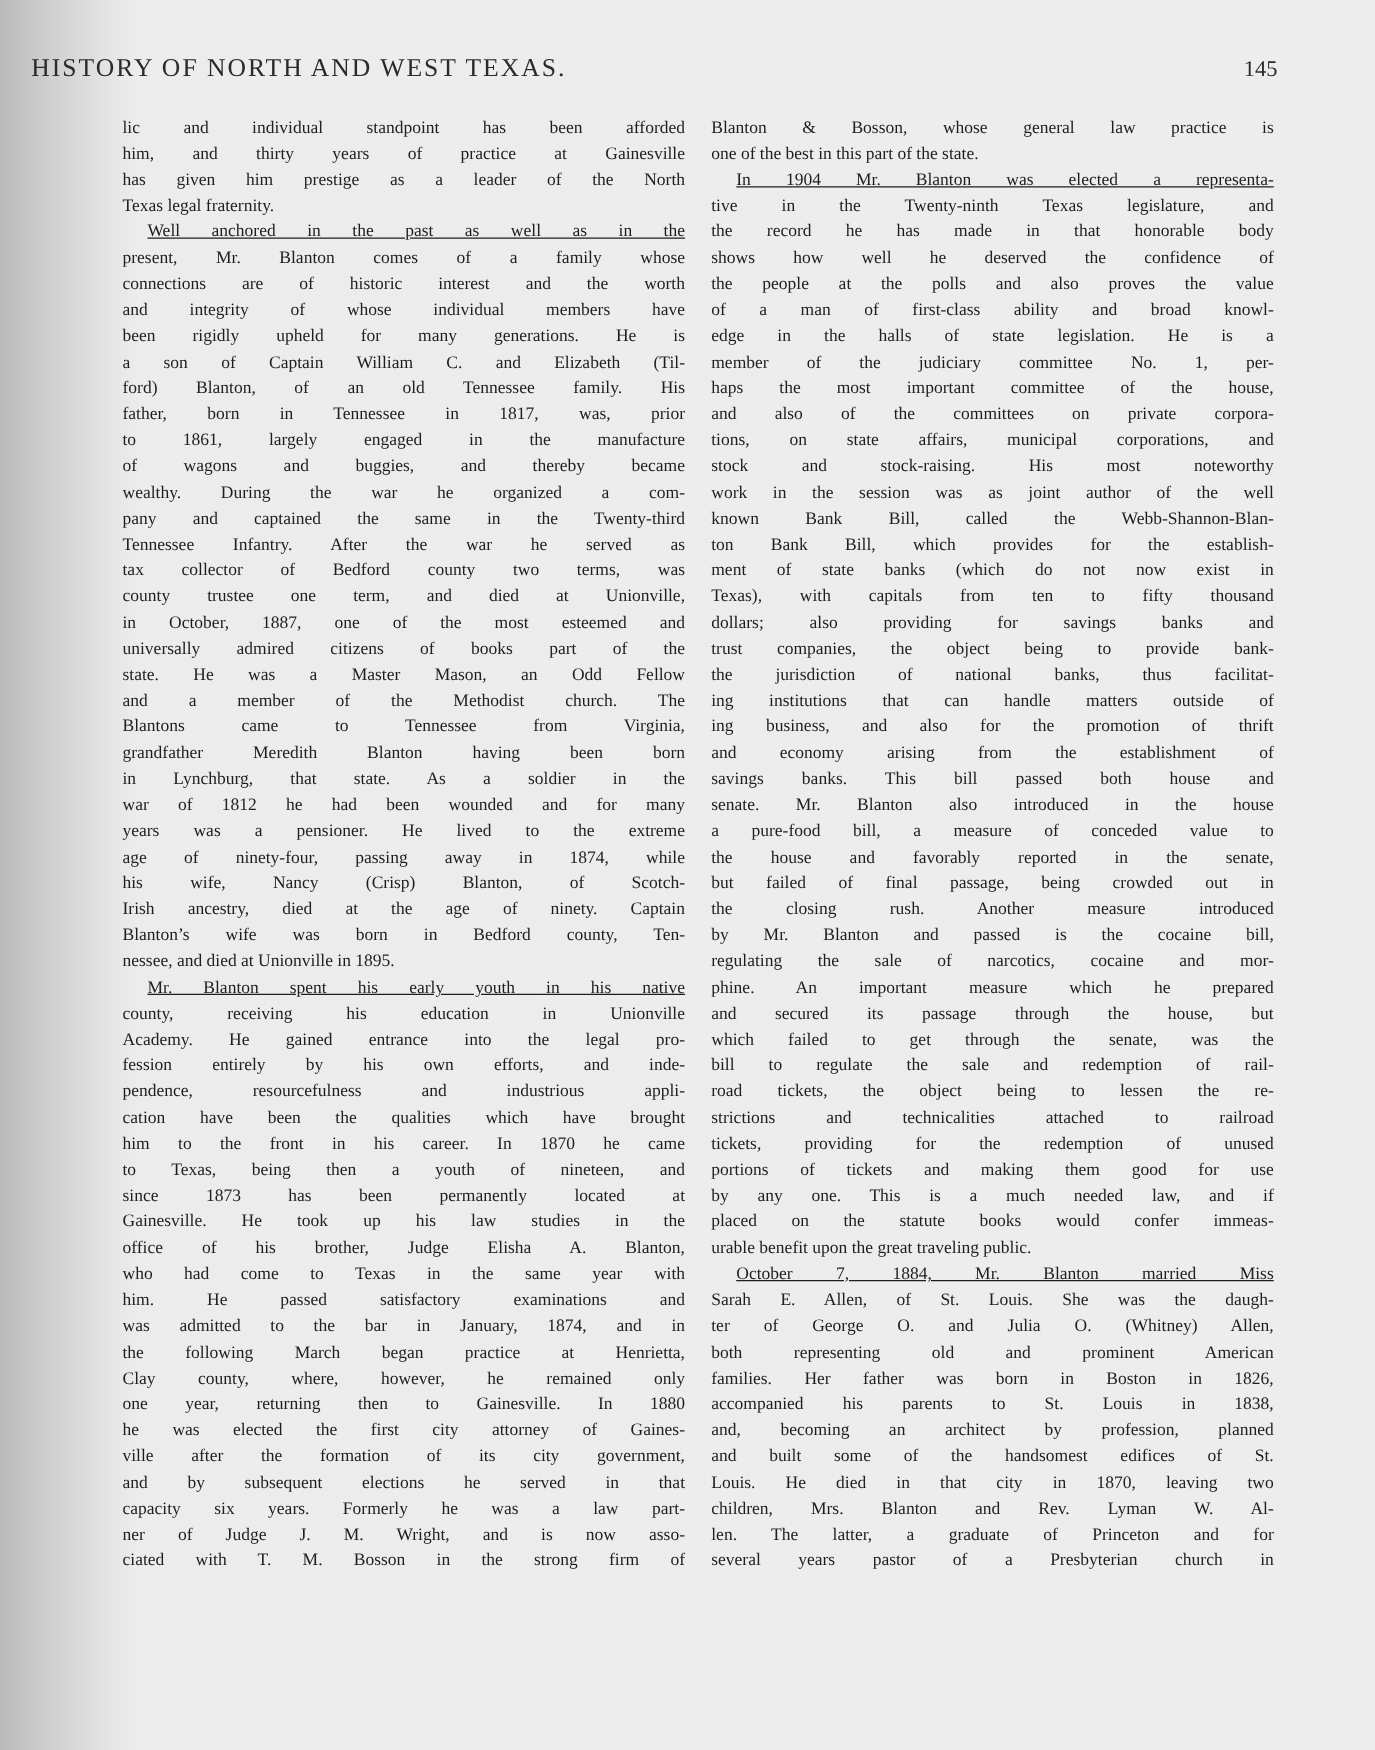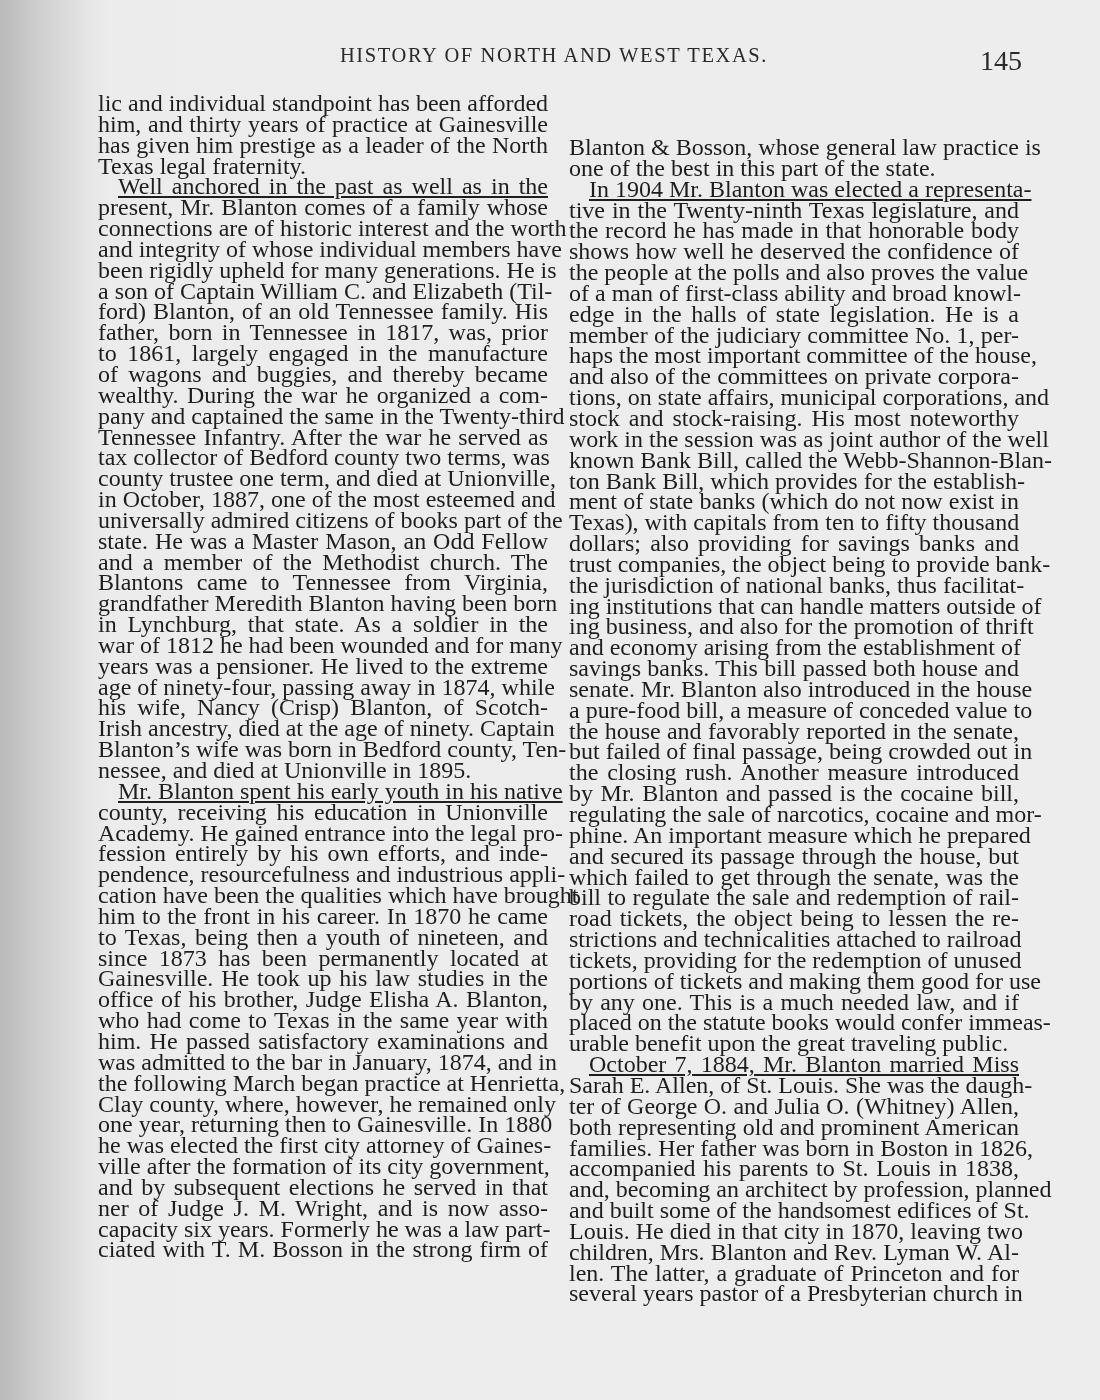--- a/index.html
+++ b/index.html
@@ -27,45 +27,44 @@
     top: 44px;
     left: 0;
     width: 1100px;
     height: 30px;
   }
   .running-title {
     position: absolute;
     left: 0;
     width: 1100px;
     top: 0;
-    text-align: center;
     font-size: 20.5px;
     letter-spacing: 1.6px;
     color: #2a2a2a;
-    padding-left: 8px;
+    padding-left: 25px;
     box-sizing: border-box;
   }
   .page-number {
     position: absolute;
     right: 78px;
     top: 1px;
-    font-size: 28px;
+    font-size: 18px;
     color: #2a2a2a;
   }
   .column {
     position: absolute;
     top: 93px;
     width: 450px;
-    font-size: 24px;
+    font-size: 14px;
     line-height: 20.85px;
     text-align: justify;
     hyphens: manual;
   }
   .col-left { left: 98px; width: 450px; }
-  .col-right { left: 569px; width: 450px; margin-top: 44px; }
+  .col-right { left: 569px; width: 450px; }
   .line {
     display: block;
     white-space: nowrap;
     text-align: justify;
     text-align-last: justify;
     height: 20.85px;
     overflow: visible;
   }
   .line.last {
     text-align-last: left;
@@ -131,22 +130,22 @@
       <span class="line">office of his brother, Judge Elisha A. Blanton,</span>
       <span class="line">who had come to Texas in the same year with</span>
       <span class="line">him.  He passed satisfactory examinations and</span>
       <span class="line">was admitted to the bar in January, 1874, and in</span>
       <span class="line">the following March began practice at Henrietta,</span>
       <span class="line">Clay county, where, however, he remained only</span>
       <span class="line">one year, returning then to Gainesville.  In 1880</span>
       <span class="line">he was elected the first city attorney of Gaines-</span>
       <span class="line">ville after the formation of its city government,</span>
       <span class="line">and by subsequent elections he served in that</span>
+      <span class="line">capacity six years.  Formerly he was a law part-</span>
       <span class="line">ner of Judge J. M. Wright, and is now asso-</span>
-      <span class="line">capacity six years.  Formerly he was a law part-</span>
       <span class="line">ciated with T. M. Bosson in the strong firm of</span>
     </div>
   <div class="column col-right">
       <span class="line">Blanton &amp; Bosson, whose general law practice is</span>
       <span class="line last">one of the best in this part of the state.</span>
       <span class="line indent">In 1904 Mr. Blanton was elected a representa-</span>
       <span class="line">tive in the Twenty-ninth Texas legislature, and</span>
       <span class="line">the record he has made in that honorable body</span>
       <span class="line">shows how well he deserved the confidence of</span>
       <span class="line">the people at the polls and also proves the value</span>

